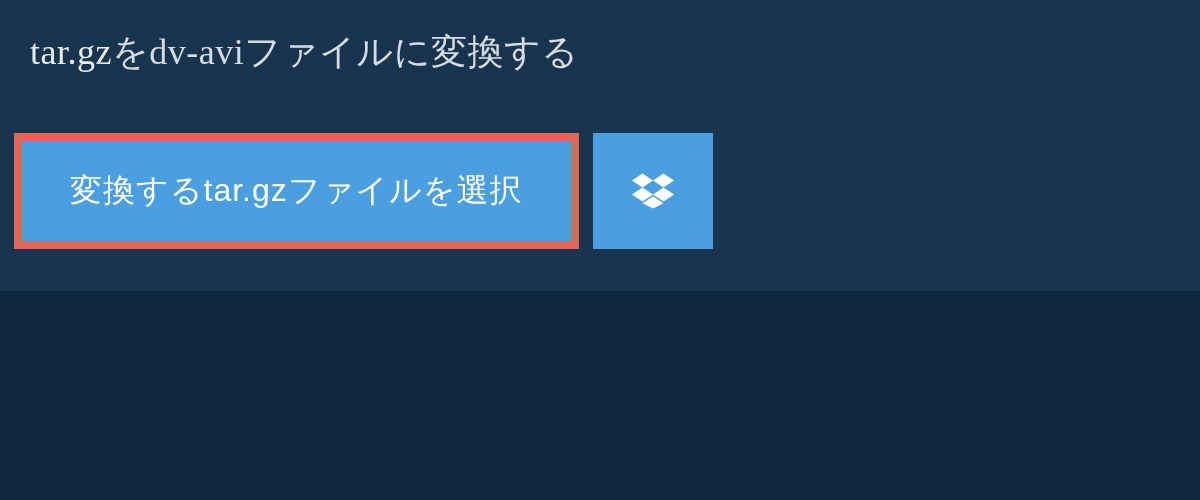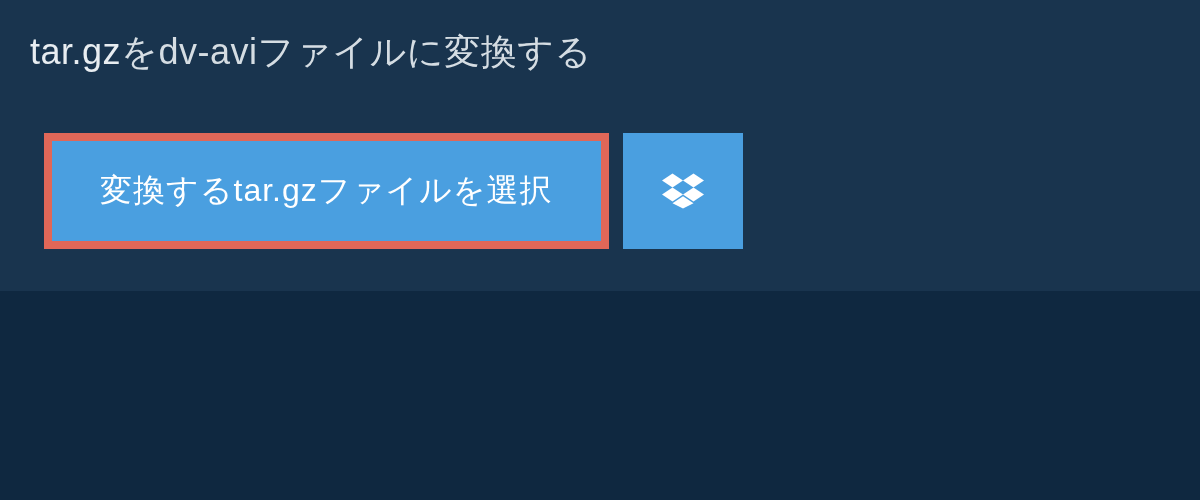--- a/index.html
+++ b/index.html
@@ -20,35 +20,36 @@
       background-color: #19344e;
       margin: 0;
       padding: 0;
     }
     
     .title-bar {
       background-color: #19344e;
       padding: 28px 30px 26px 30px;
       display: inline-block;
       min-width: 770px;
+      font-family: Liberation Serif, serif;
     }
     
     .title {
       color: #d5dde3;
       font-size: 36px;
       font-weight: 400;
       letter-spacing: 0.5px;
     }
     
     .title-first {
       color: #e8edf1;
     }
     
     .button-row {
-      padding: 30px 30px 42px 44px;
+      padding: 30px 30px 42px 14px;
       display: flex;
       gap: 0;
     }
     
     .select-button {
       background-color: #4a9fe0;
       border: 8px solid #e06758;
       color: #ffffff;
       font-size: 32px;
       font-weight: 400;

